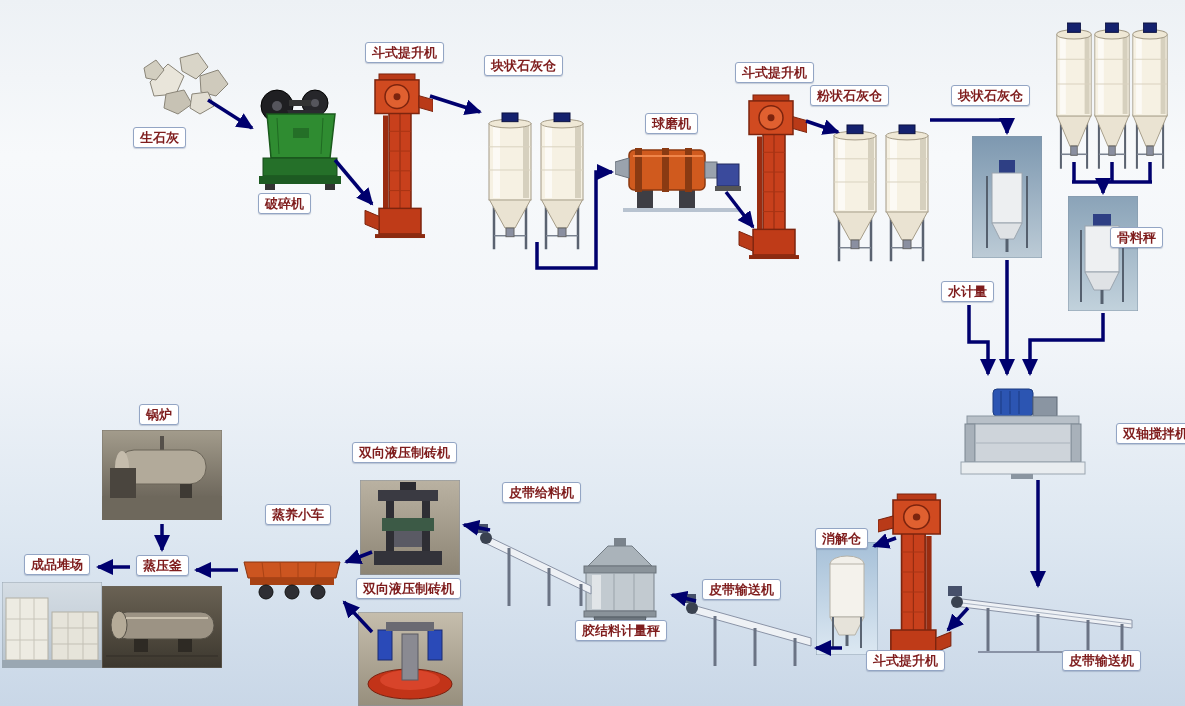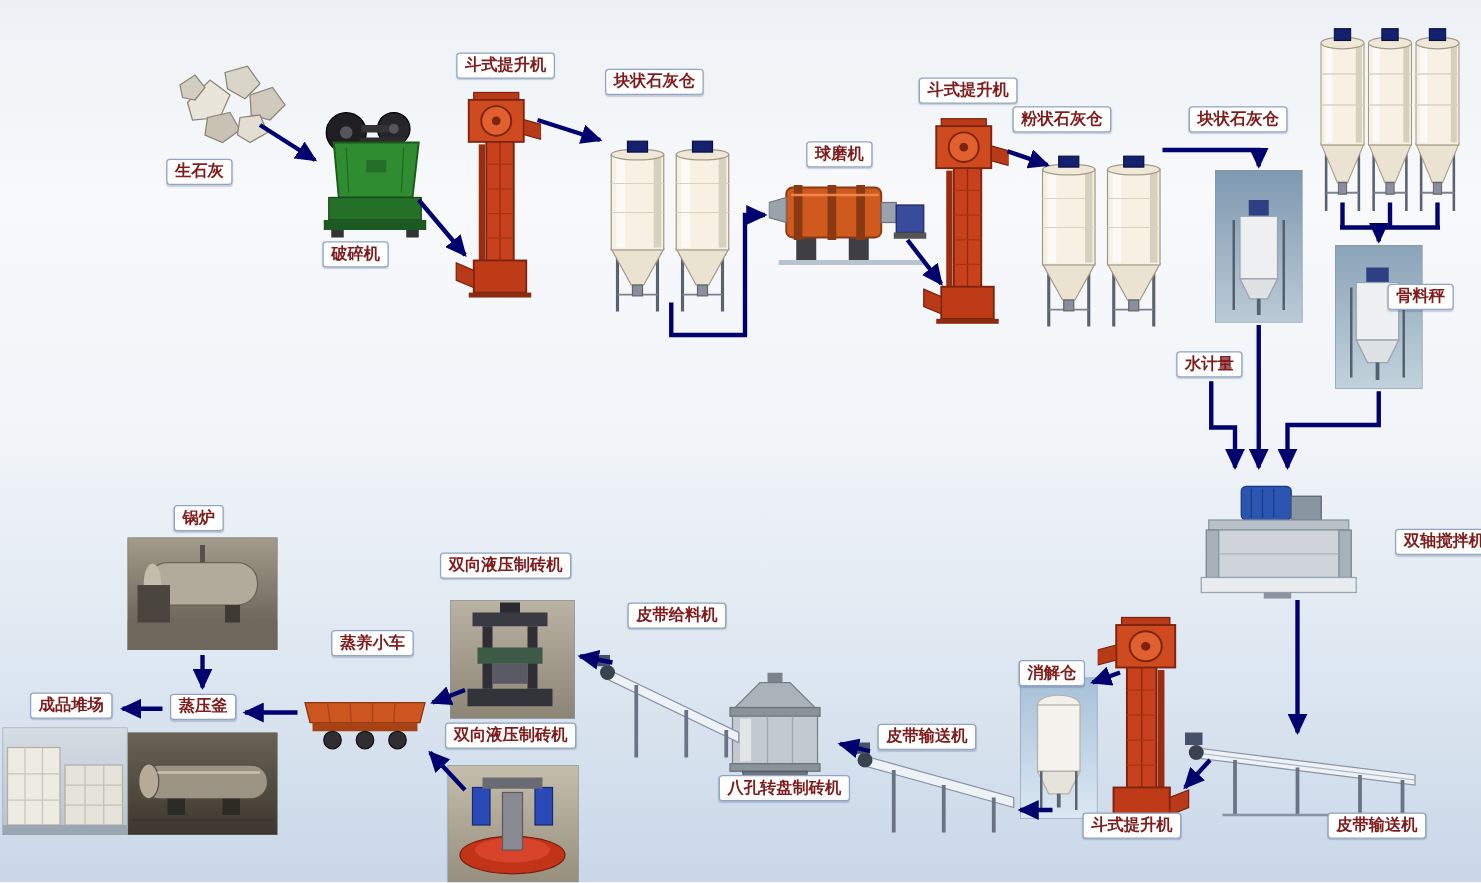--- a/index.html
+++ b/index.html
@@ -358,21 +358,21 @@
   <div class="lbl" style="left:735px;top:62px">斗式提升机</div>
   <div class="lbl" style="left:810px;top:85px">粉状石灰仓</div>
   <div class="lbl" style="left:951px;top:85px">块状石灰仓</div>
   <div class="lbl" style="left:1110px;top:227px">骨料秤</div>
   <div class="lbl" style="left:941px;top:281px">水计量</div>
   <div class="lbl" style="left:1116px;top:423px">双轴搅拌机</div>
   <div class="lbl" style="left:1062px;top:650px">皮带输送机</div>
   <div class="lbl" style="left:866px;top:650px">斗式提升机</div>
   <div class="lbl" style="left:815px;top:528px">消解仓</div>
   <div class="lbl" style="left:702px;top:579px">皮带输送机</div>
-  <div class="lbl" style="left:575px;top:620px">八孔转盘制砖机</div>
+  <div class="lbl" style="left:575px;top:620px">胶结料计量秤</div>
   <div class="lbl" style="left:502px;top:482px">皮带给料机</div>
   <div class="lbl" style="left:352px;top:442px">双向液压制砖机</div>
   <div class="lbl" style="left:356px;top:578px">双向液压制砖机</div>
   <div class="lbl" style="left:265px;top:504px">蒸养小车</div>
   <div class="lbl" style="left:136px;top:555px">蒸压釜</div>
   <div class="lbl" style="left:139px;top:404px">锅炉</div>
   <div class="lbl" style="left:24px;top:554px">成品堆场</div>
 
 </div>
 

